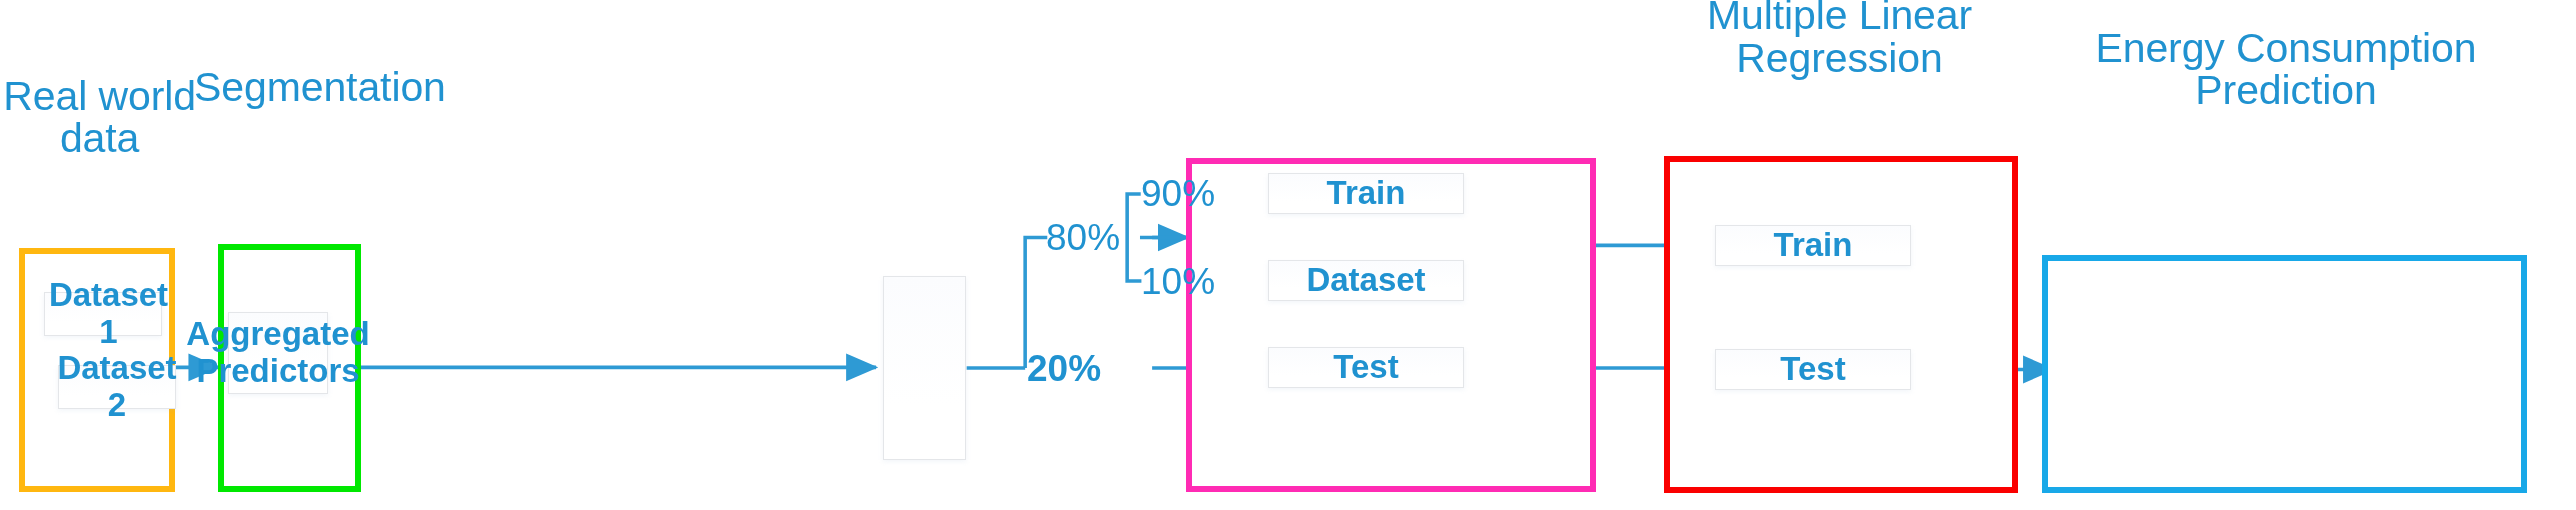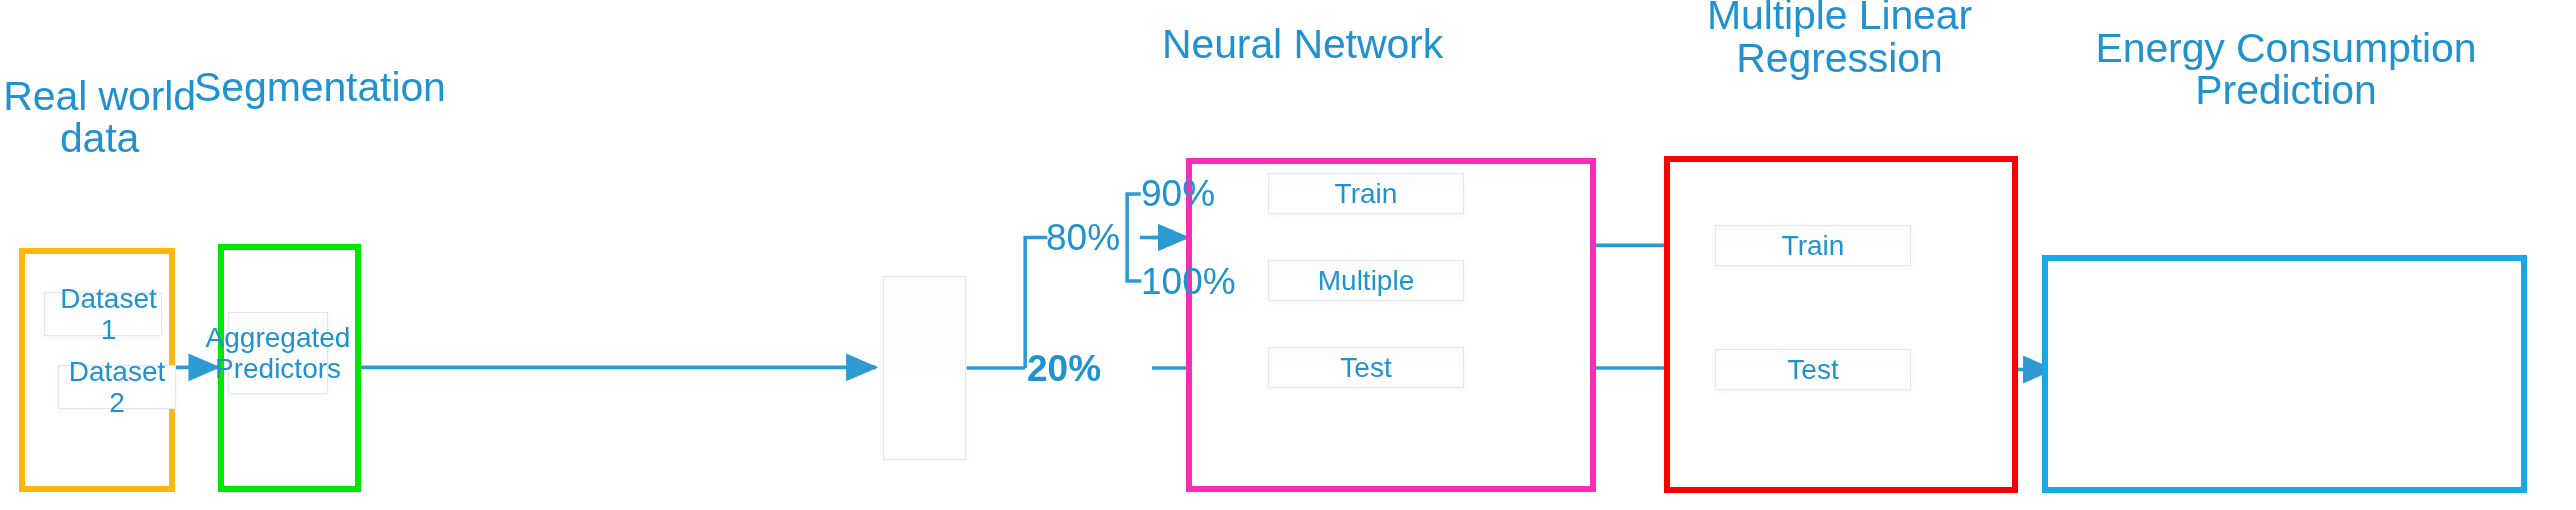--- a/index.html
+++ b/index.html
@@ -40,24 +40,25 @@
   .inner-box {
     position: absolute;
     box-sizing: border-box;
     border: 1.4px solid #e4e6e9;
     background: linear-gradient(180deg, #fbfcfe 0%, #ffffff 70%);
     color: #2092d0;
     display: flex;
     align-items: center;
     justify-content: center;
     text-align: center;
-    font-size: 28px;
+    font-size: 33px;
     line-height: 1.12;
     white-space: pre-line;
     box-shadow: 0 2.1px 5px rgba(150,180,210,0.13);
+    font-weight: bold;
   }
   .pct-label {
     position: absolute;
     color: #2092d0;
     font-size: 37px;
     line-height: 1;
     white-space: nowrap;
   }
 </style>
 </head>
@@ -98,21 +99,20 @@
 
       <line x1="2740" y1="518" x2="2878" y2="518" marker-end="url(#ah)"></line>
     </g>
   </svg>
 
   <div class="stage-title" style="left:-2.9px; top:75px; width:205px;">Real world data</div>
 
   <div class="stage-title" style="left:194px; top:66px; width:207px;">Segmentation</div>
 
 
-  <div class="stage-title" style="left:1103px; top:23px; width:399px;">Neural Network</div>
 
   <div class="stage-title" style="left:1654px; top:-5.7px; width:371px;">Multiple Linear
 Regression</div>
 
   <div class="stage-title" style="left:2022px; top:27px; width:528px;">Energy Consumption
 Prediction</div>
 
   <div class="group-box" style="left:18.5px; top:248px; width:156px; height:244px; border:6.4px solid #ffb710;"></div>
 
   <div class="group-box" style="left:218px; top:244px; width:143px; height:248px; border:6.4px solid #00e800;"></div>
@@ -127,31 +127,31 @@
 
   <div class="inner-box" style="left:58px; top:365px; width:118px; height:44px;">Dataset 2</div>
 
   <div class="inner-box" style="left:228px; top:312px; width:100px; height:82px;text-align:center;">Aggregated
 Predictors</div>
 
   <div class="inner-box" style="left:883px; top:276px; width:83px; height:184px;"></div>
 
   <div class="inner-box" style="left:1268px; top:173px; width:196px; height:41px;">Train</div>
 
-  <div class="inner-box" style="left:1268px; top:260px; width:196px; height:41px;">Multiple</div>
+  <div class="inner-box" style="left:1268px; top:260px; width:196px; height:41px;">Dataset</div>
 
   <div class="inner-box" style="left:1268px; top:347px; width:196px; height:41px;">Test</div>
 
   <div class="inner-box" style="left:1715px; top:225px; width:196px; height:41px;">Train</div>
 
   <div class="inner-box" style="left:1715px; top:349px; width:196px; height:41px;">Test</div>
 
 
   <div class="pct-label" style="left:1046px; top:219px;">80%</div>
 
   <div class="pct-label" style="left:1027px; top:350px;font-weight:bold;">20%</div>
 
   <div class="pct-label" style="left:1141px; top:175px;">90%</div>
 
-  <div class="pct-label" style="left:1141px; top:263px;">100%</div>
+  <div class="pct-label" style="left:1141px; top:263px;">10%</div>
 
 </div>
 
 
 </body></html>

